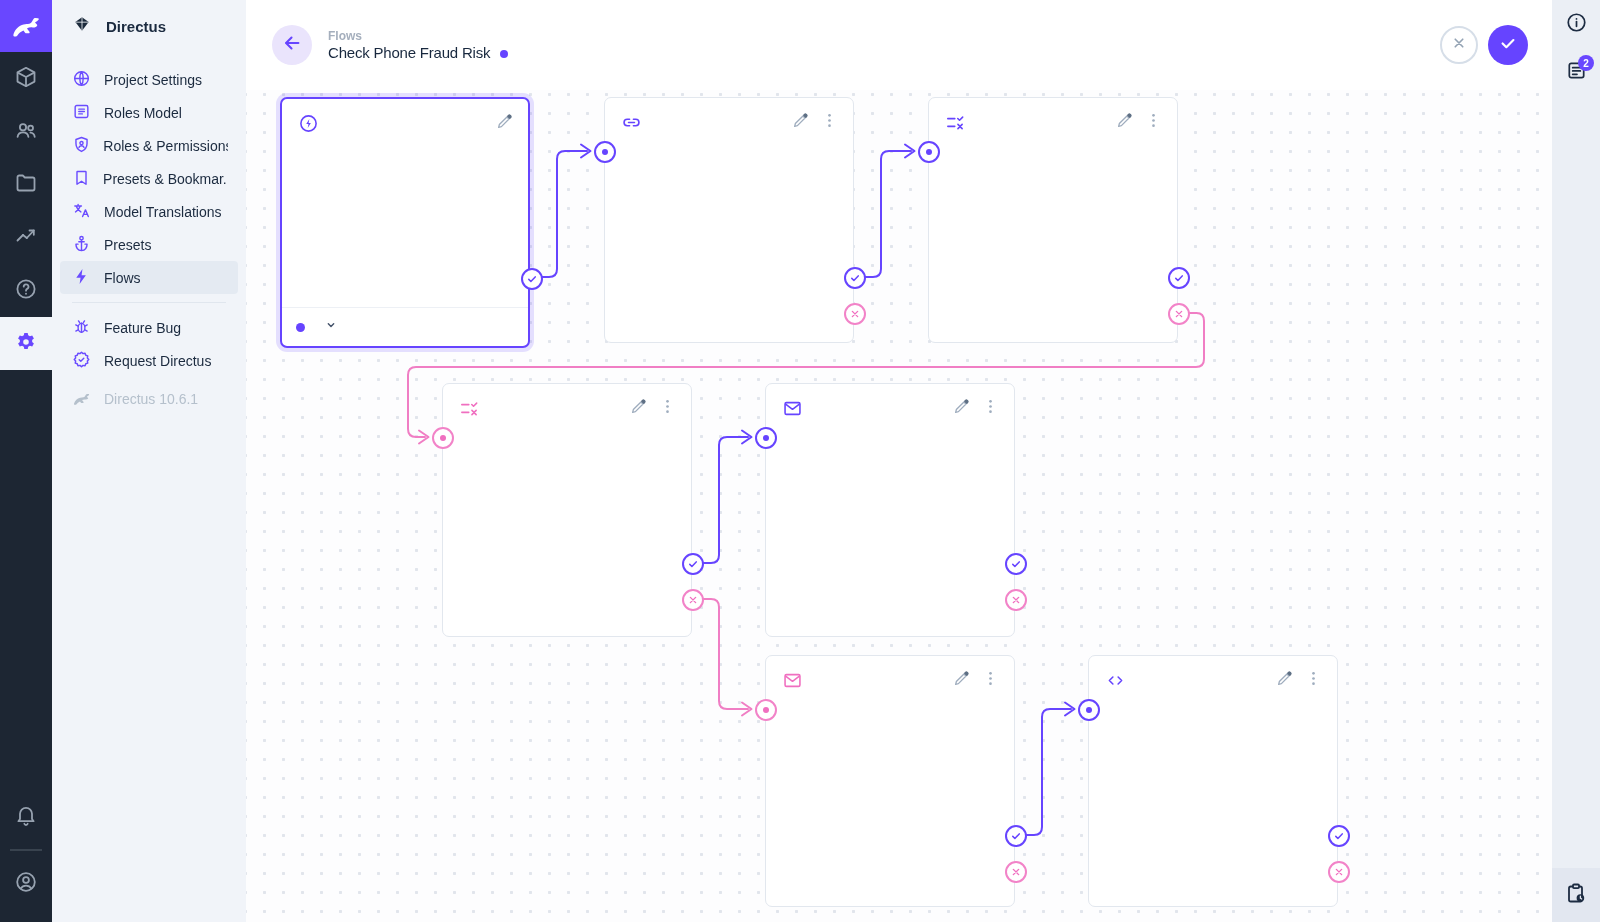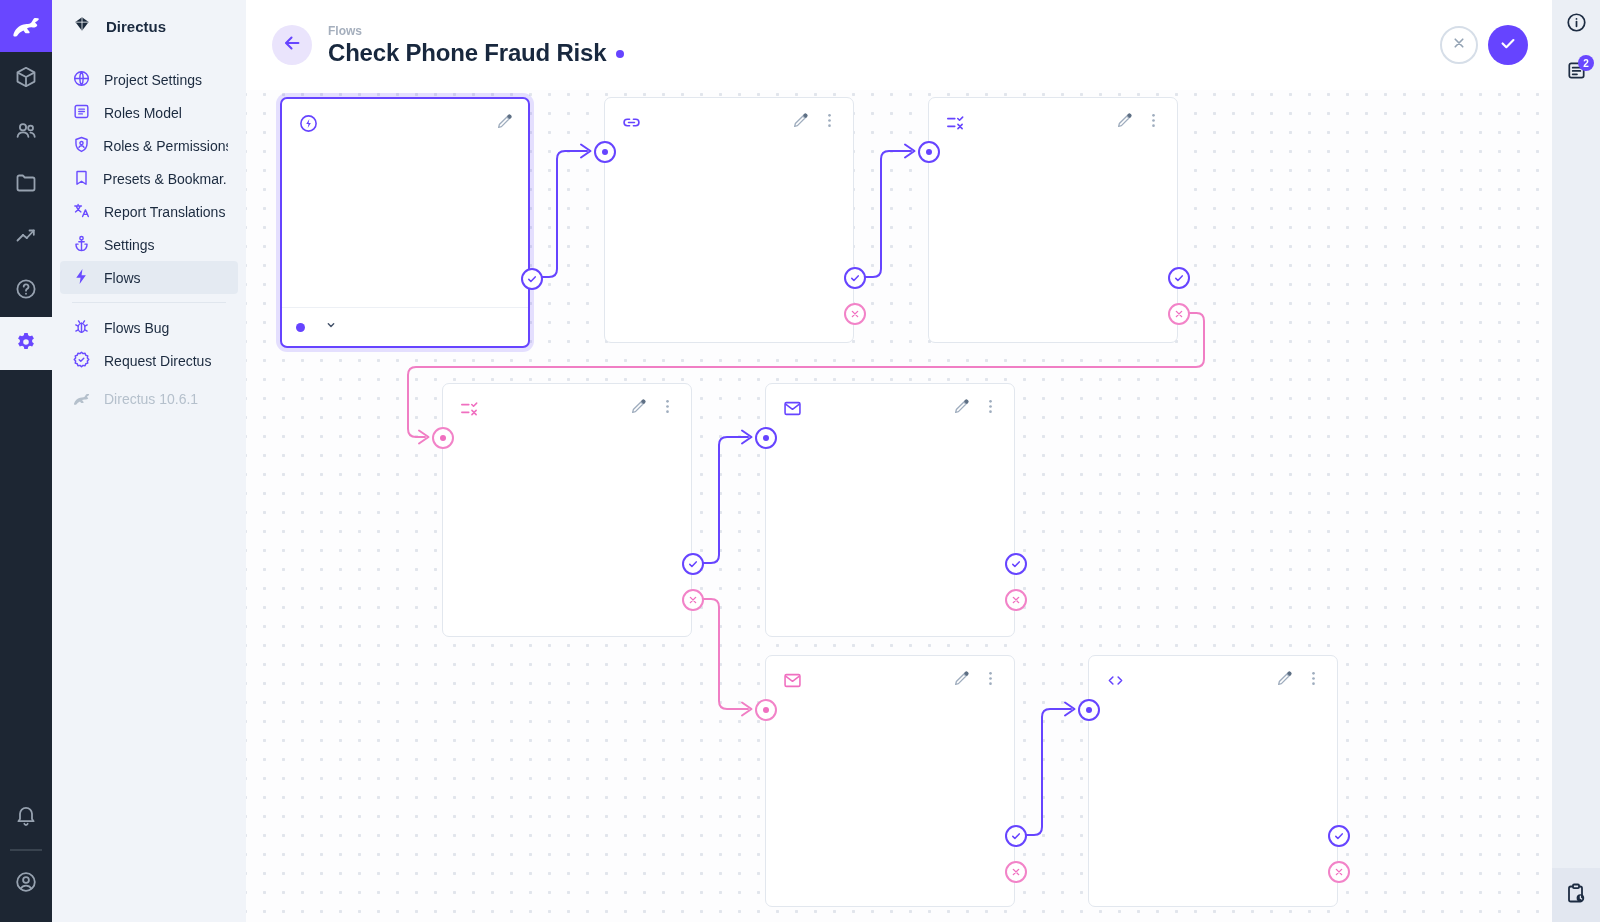--- a/index.html
+++ b/index.html
@@ -34,21 +34,21 @@
   .canvas{position:absolute;inset:0;
     background-image:radial-gradient(circle,#e1e5ec 1.4px,transparent 1.5px);
     background-size:19px 19px;background-position:9px 9px;}
   .main-header{position:absolute;left:0;top:0;width:100%;height:90px;background:#fff;
     display:flex;align-items:center;padding:0 24px 0 26px;box-sizing:border-box;}
   .back-btn{width:40px;height:40px;border-radius:50%;background:#eae4fc;color:#6644ff;
     display:flex;align-items:center;justify-content:center;cursor:pointer;flex:none;}
   .title-block{margin-left:16px;}
   .breadcrumb{font-size:12px;font-weight:600;color:#a5afbd;cursor:pointer;margin-bottom:1px;}
   .title-row{display:flex;align-items:center;gap:10px;}
-  .page-title{font-size:24px;font-weight:700;color:#18283e;letter-spacing:-.2px;}
+  .page-title{font-size:15px;font-weight:400;color:#18283e;letter-spacing:-.2px;}
   .unsaved-dot{width:8px;height:8px;border-radius:50%;background:#6644ff;margin-top:3px;}
   .hdr-spacer{flex:1;}
   .circle-btn{width:38px;height:38px;border-radius:50%;background:#fff;border:2px solid #d6dee8;color:#93a3b4;
     display:flex;align-items:center;justify-content:center;cursor:pointer;box-sizing:border-box;flex:none;}
   .circle-btn.primary{width:40px;height:40px;border:none;background:#6644ff;color:#fff;margin-left:10px;}
 
   
   .card{position:absolute;background:#fff;border:1px solid #e2e7ee;border-radius:7px;box-sizing:border-box;cursor:grab;}
   .card.selected{border:2px solid #6644ff;box-shadow:0 0 0 4px rgba(102,68,255,.16);}
   .card-header{display:flex;align-items:center;padding:13px 14px 4px 16px;gap:8px;}
@@ -198,42 +198,42 @@
           <span><svg viewBox="0 0 24 24" fill="none" stroke="currentColor" stroke-width="1.8" stroke-linecap="round" stroke-linejoin="round" width="19" height="19">
               <path d="M7 4.5h10c.4 0 .7.3.7.7v15.3L12 16.7l-5.7 3.8V5.2c0-.4.3-.7.7-.7Z"></path>
             </svg></span>
           <span>Presets &amp; Bookmar...</span>
         </div>
         <div class="nav-item">
           <span><svg viewBox="0 0 24 24" fill="none" stroke="currentColor" stroke-width="1.8" stroke-linecap="round" stroke-linejoin="round" width="19" height="19">
               <path d="M3.6 6.4h8.3M7.7 4.4v2M5.4 6.6c1 3.2 3 5.7 5.8 7.2M10.3 6.6c-1 3.2-3 5.7-5.8 7.2"></path>
               <path d="M13.4 19.6l3.6-8.4 3.6 8.4M14.7 16.9h4.6"></path>
             </svg></span>
-          <span>Report Translations</span>
+          <span>Model Translations</span>
         </div>
         <div class="nav-item">
           <span><svg viewBox="0 0 24 24" fill="none" stroke="currentColor" stroke-width="1.8" stroke-linecap="round" stroke-linejoin="round" width="19" height="19">
               <circle cx="12" cy="5.3" r="2.1"></circle>
               <path d="M12 7.4V21M5 12.8c0 4.6 3.1 7.6 7 8.2 3.9-.6 7-3.6 7-8.2M5 12.8H7.6M16.4 12.8H19M8.6 9.8h6.8"></path>
             </svg></span>
-          <span>Settings</span>
+          <span>Presets</span>
         </div>
         <div class="nav-item active">
           <span><svg viewBox="0 0 24 24" fill="currentColor" width="19" height="19">
               <path d="M13.2 2.5 5.4 13.7h5.4L9.6 21.5l7.9-11.2h-5.4Z"></path>
             </svg></span>
           <span>Flows</span>
         </div>
         <div class="nav-divider"></div>
         <div class="nav-item">
           <span><svg viewBox="0 0 24 24" fill="none" stroke="currentColor" stroke-width="1.8" stroke-linecap="round" stroke-linejoin="round" width="19" height="19">
               <ellipse cx="12" cy="13.6" rx="4.3" ry="5.6"></ellipse>
               <path d="M12 8v11.2M9.5 6.8 8.2 4.9M14.5 6.8l1.3-1.9M7.7 11.5 4.8 10M7.7 16.2 4.8 17.7M16.3 11.5 19.2 10M16.3 16.2l2.9 1.5"></path>
             </svg></span>
-          <span>Flows Bug</span>
+          <span>Feature Bug</span>
         </div>
         <div class="nav-item">
           <span><svg viewBox="0 0 24 24" fill="none" stroke="currentColor" stroke-width="1.8" stroke-linecap="round" stroke-linejoin="round" width="19" height="19">
               <path d="m12 2.8 1.9 1.8 2.6-.5.9 2.5 2.5.9-.5 2.6 1.8 1.9-1.8 1.9.5 2.6-2.5.9-.9 2.5-2.6-.5-1.9 1.8-1.9-1.8-2.6.5-.9-2.5-2.5-.9.5-2.6L2.8 12l1.8-1.9-.5-2.6 2.5-.9.9-2.5 2.6.5Z"></path>
               <path d="m9.1 12.3 2 2 3.8-4"></path>
             </svg></span>
           <span>Request Directus</span>
         </div>
         <div class="nav-item muted">
           <span><svg viewBox="0 0 24 24" fill="currentColor" width="19" height="19">

